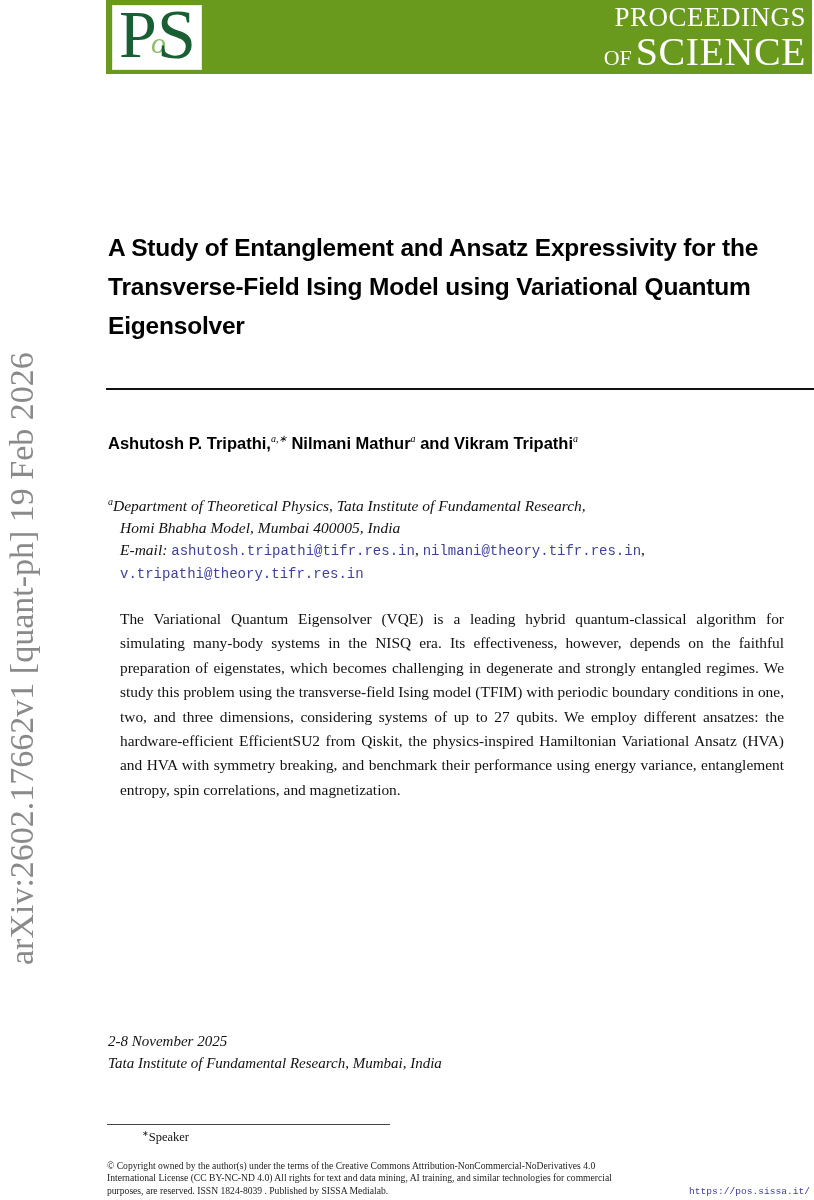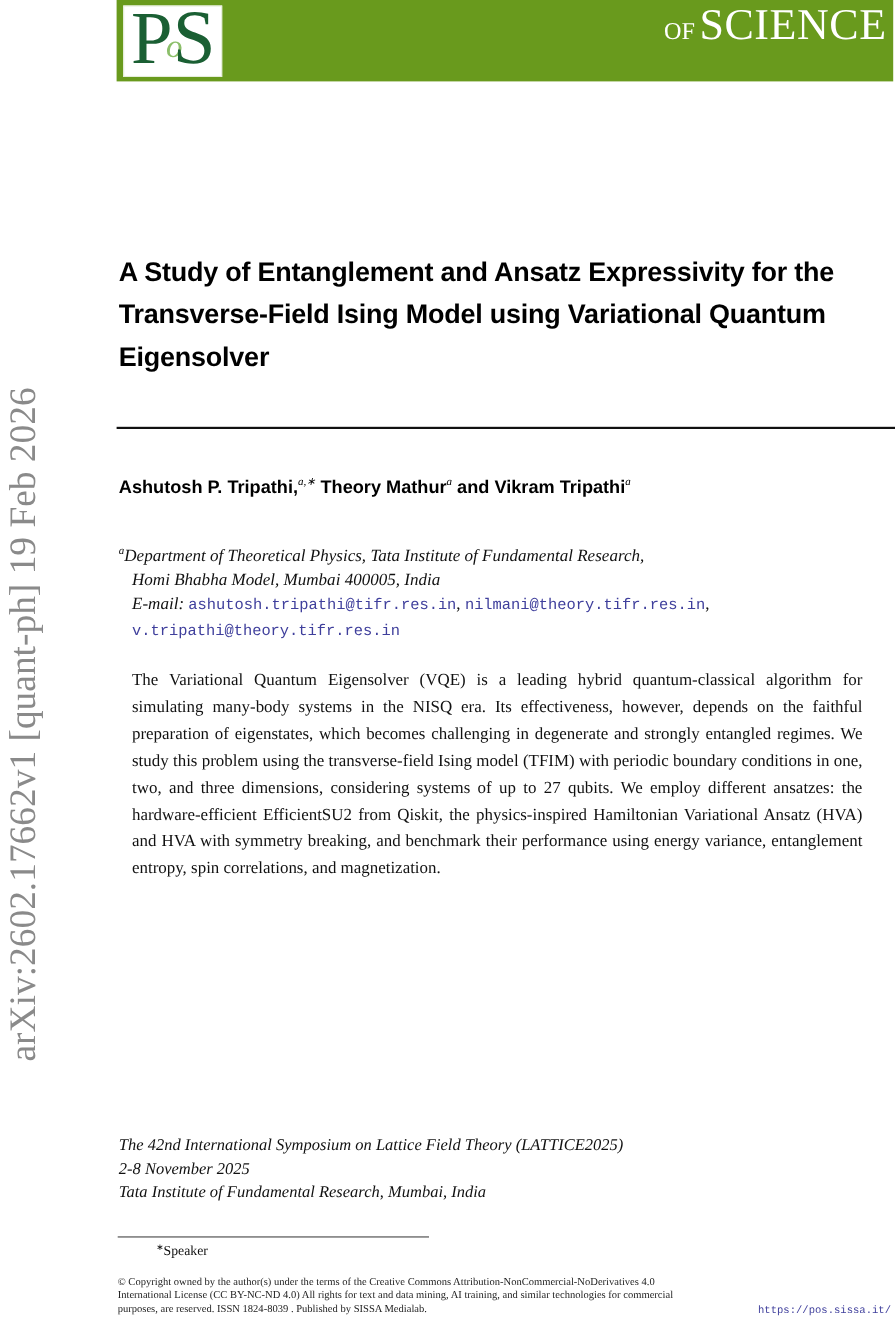--- a/index.html
+++ b/index.html
@@ -257,47 +257,47 @@
 </head>
 <body>
 
 <div class="banner">
   <div class="logo-box">
     <span class="logo-P">P</span>
     <span class="logo-o">o</span>
     <span class="logo-S">S</span>
   </div>
   <div class="banner-title">
+    <div class="banner-line1">PROCEEDINGS</div>
     <div class="banner-line2"><span class="of">OF</span><span>SCIENCE</span></div>
   </div>
 </div>
 
 <div class="arxiv-stamp">arXiv:2602.17662v1  [quant-ph]  19 Feb 2026</div>
 
 <h1 class="paper-title" style="margin:0;">A Study of Entanglement and Ansatz Expressivity for the Transverse-Field Ising Model using Variational Quantum Eigensolver</h1>
 <div class="title-rule"></div>
 
 <div class="authors">
   <span>Ashutosh P. Tripathi,</span><sup>a,∗</sup>
-  <span>Theory Mathur</span><sup>a</sup>
+  <span>Nilmani Mathur</span><sup>a</sup>
   <span>and</span>
   <span>Vikram Tripathi</span><sup>a</sup>
 </div>
 
 <div class="affil">
   <span class="line"><sup>a</sup><span>Department of Theoretical Physics, Tata Institute of Fundamental Research,</span></span>
   <span class="line indent">Homi Bhabha Model, Mumbai 400005, India</span>
   <span class="line indent"><span>E-mail:</span>&nbsp;<a class="email-link">ashutosh.tripathi@tifr.res.in</a><span class="plain">,</span>&nbsp;<a class="email-link">nilmani@theory.tifr.res.in</a><span class="plain">,</span></span>
   <span class="line indent"><a class="email-link">v.tripathi@theory.tifr.res.in</a></span>
 </div>
 
 <p class="abstract" style="margin:0;">The Variational Quantum Eigensolver (VQE) is a leading hybrid quantum-classical algorithm for simulating many-body systems in the NISQ era.  Its effectiveness, however, depends on the faithful preparation of eigenstates, which becomes challenging in degenerate and strongly entangled regimes.  We study this problem using the transverse-field Ising model (TFIM) with periodic boundary conditions in one, two, and three dimensions, considering systems of up to 27 qubits.  We employ different ansatzes:  the hardware-efficient EfficientSU2 from Qiskit, the physics-inspired Hamiltonian Variational Ansatz (HVA) and HVA with symmetry breaking, and benchmark their performance using energy variance, entanglement entropy, spin correlations, and magnetization.</p>
 
 <div class="conference">
-  <span>The 42nd International Symposium on Lattice Field Theory (LATTICE2025)</span>
   <span>2-8 November 2025</span>
   <span>Tata Institute of Fundamental Research, Mumbai, India</span>
 </div>
 
 <div class="foot-rule"></div>
 <div class="footnote"><sup>∗</sup><span>Speaker</span></div>
 
 <div class="copyright">© Copyright owned by the author(s) under the terms of the Creative Commons Attribution-NonCommercial-NoDerivatives 4.0 International License (CC BY-NC-ND 4.0) All rights for text and data mining, AI training, and similar technologies for commercial purposes, are reserved. ISSN 1824-8039 . Published by SISSA Medialab.</div>
 
 <a class="pos-link">https://pos.sissa.it/</a>

